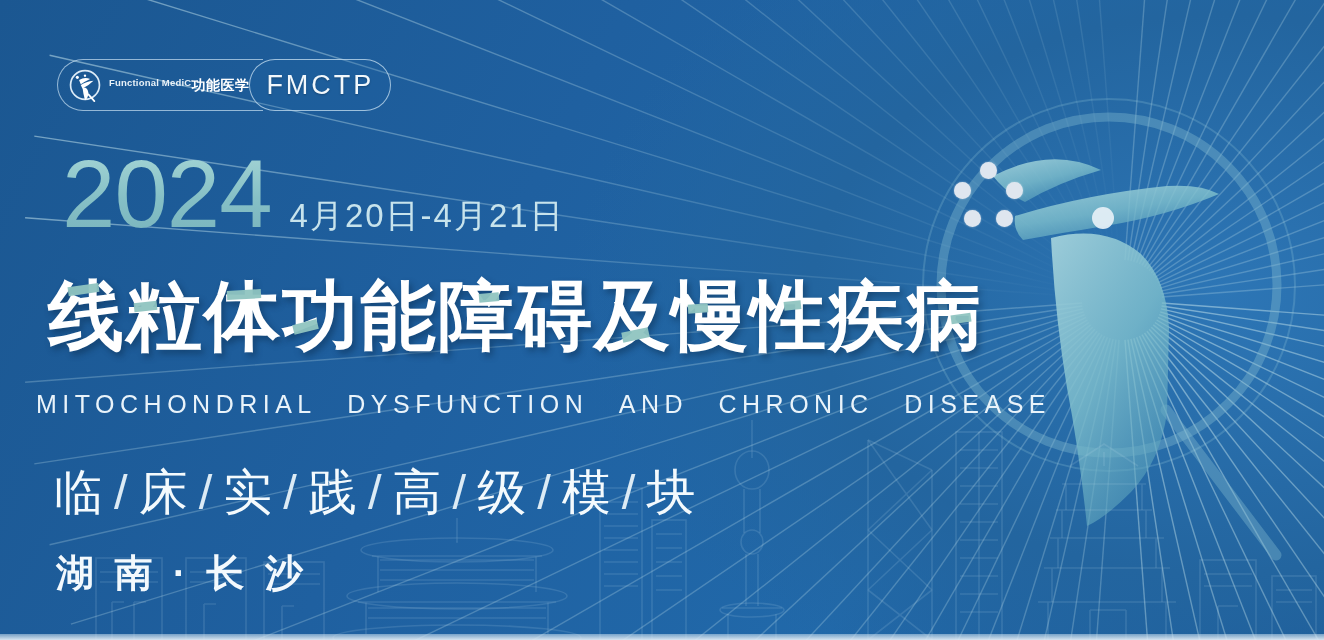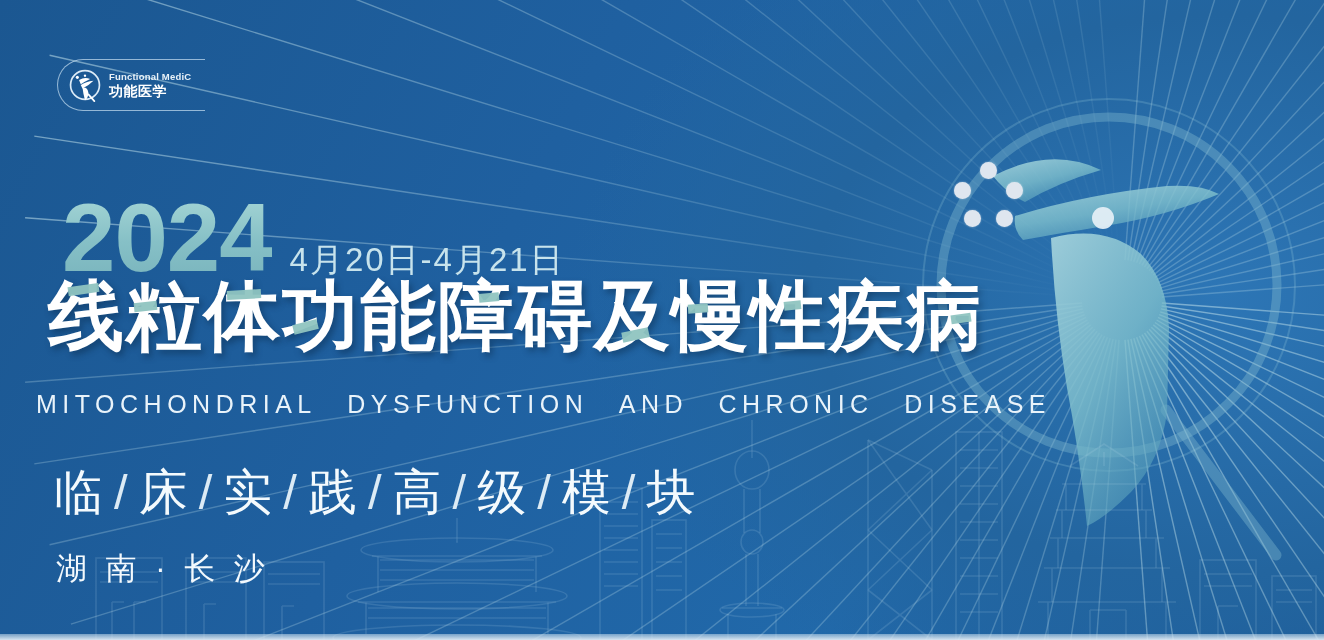--- a/index.html
+++ b/index.html
@@ -87,21 +87,21 @@
     border-radius: 26px 0 0 26px;
     box-sizing: border-box;
   }
   .logo-mark {
     width: 34px; height: 34px;
     flex: none;
     margin-right: 7px;
   }
   .logo-text-col {
     display: flex;
-    flex-direction: column;
+    flex-direction: row;
     justify-content: center;
     line-height: 1;
   }
   .logo-en {
     font-size: 9.5px;
     font-weight: bold;
     letter-spacing: .2px;
     color: #e8f1f8;
     margin-bottom: 3px;
     white-space: nowrap;
@@ -136,28 +136,27 @@
 
   
   .year-row {
     position: absolute;
     left: 62px; top: 148px;
     display: flex;
     align-items: baseline;
   }
   .year {
     font-size: 96px;
-    font-weight: 700;
+    font-weight: 400;
     line-height: .95;
     letter-spacing: -1px;
     color: #8fc8cc;
     background: linear-gradient(180deg, #a6d6d6 0%, #86c0c6 55%, #79b4bd 100%);
     -webkit-background-clip: text;
     background-clip: text;
-    margin-top: 44px;
     -webkit-text-fill-color: transparent;
   }
   .dates {
     font-size: 33px;
     font-weight: 300;
     letter-spacing: 2px;
     color: #c7e3ec;
     margin-left: 18px;
     white-space: nowrap;
   }
@@ -217,22 +216,22 @@
   .tagline .sl {
     color: #dcebf5;
     font-weight: 200;
     padding: 0 10px;
   }
 
   
   .location {
     position: absolute;
     left: 56px; top: 548px;
-    font-size: 31px;
-    font-weight: 400;
+    font-size: 38px;
+    font-weight: 700;
     letter-spacing: 5px;
     color: #f3f9fd;
     white-space: nowrap;
   }
 </style>
 </head>
 <body>
 
 <div id="poster">
 
@@ -440,20 +439,23 @@
           <path d="M17 23 Q23 22 24 29 Q24 35 20 38 Q18 31 17 23 Z" fill="#ffffff"></path>
           <circle cx="11" cy="11" r="1.8" fill="#ffffff"></circle>
           <circle cx="20" cy="9" r="1.4" fill="#ffffff"></circle>
           <path d="M24 31 L31 39" stroke="#ffffff" stroke-width="2" stroke-linecap="round" fill="none"></path>
         </svg>
         <div class="logo-text-col">
           <div class="logo-en">Functional MediC</div>
           <div class="logo-cn">功能医学</div>
         </div>
       </div>
+      <div class="logo-pill">
+        <span>FMCTP</span>
+      </div>
     </div>
 
     <div class="year-row">
       <div class="year">2024</div>
       <div class="dates">4月20日-4月21日</div>
     </div>
 
     <div class="headline"><span class="ch a1">线</span><span class="ch a2">粒</span><span class="ch a3">体</span><span class="ch a4">功</span><span class="ch">能</span><span class="ch a5">障</span><span class="ch">碍</span><span class="ch a6">及</span><span class="ch a7">慢</span><span class="ch a8">性</span><span class="ch">疾</span><span class="ch a9">病</span></div>
 
     <div class="subtitle-en"><span>MITOCHONDRIAL</span><span class="gap"> </span><span>DYSFUNCTION</span><span class="gap"> </span><span>AND</span><span class="gap"> </span><span>CHRONIC</span><span class="gap"> </span><span>DISEASE</span></div>

